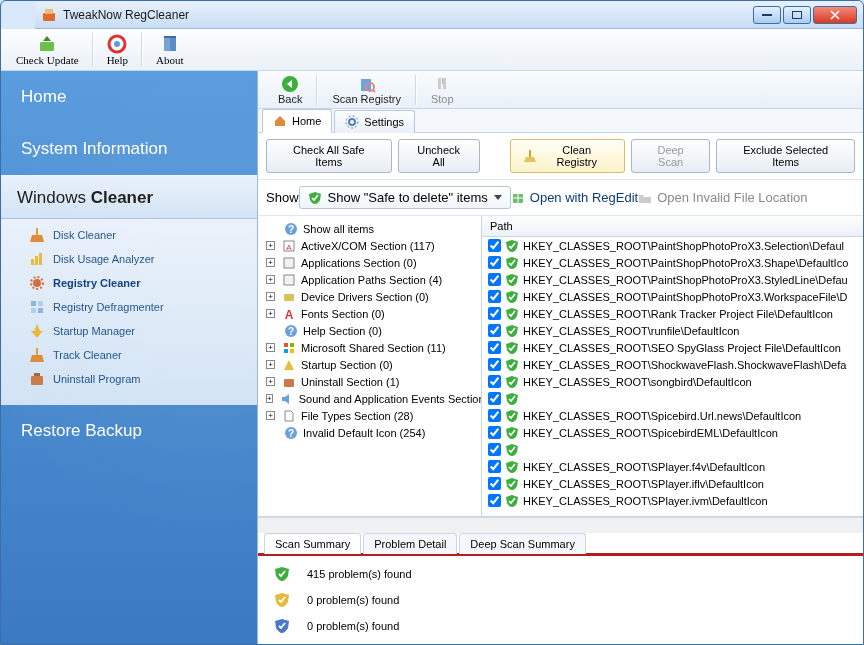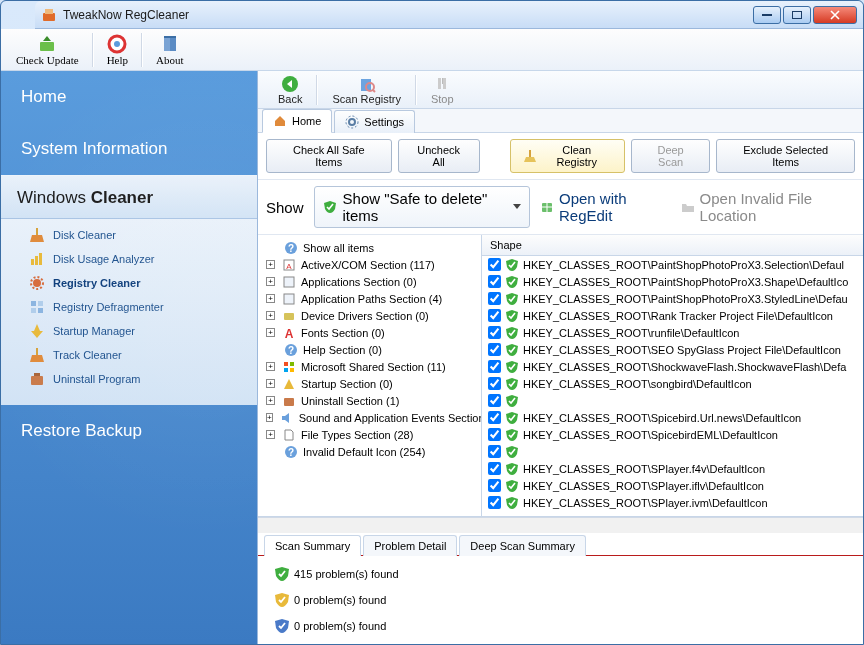--- a/index.html
+++ b/index.html
@@ -43,46 +43,46 @@
 .tabstrip { height: 24px; background: #f4f7fb; border-bottom: 1px solid #c8d6e8; display: flex; align-items: flex-end; padding: 0 4px; gap: 0; }
 .tab { display: flex; align-items: center; gap: 5px; padding: 4px 10px; font-size: 11px; border: 1px solid #b8c9df; border-bottom: none; background: linear-gradient(#fdfefe,#e9f0f9); border-radius: 3px 3px 0 0; cursor: pointer; position: relative; top: 1px; margin-right: 2px; }
 .tab.active { background: #fff; border-bottom: 1px solid #fff; }
 .tab-icon { width: 14px; height: 14px; }
 
 .actionbar { padding: 6px 8px; background: #fff; display: flex; align-items: center; gap: 6px; border-bottom: 1px solid #e0e7f1; }
 .btn { padding: 4px 12px; font-size: 11px; background: linear-gradient(#fefefe,#e8edf5); border: 1px solid #a7b7cc; border-radius: 3px; cursor: pointer; }
 .btn.primary { background: linear-gradient(#fffef5,#fdf3c9); border-color: #d6c168; display: flex; align-items: center; gap: 5px; }
 .btn:disabled { color: #999; cursor: default; }
 
-.filterbar { padding: 6px 8px; background: #fff; display: flex; align-items: center; gap: 10px; border-bottom: 1px solid #e0e7f1; font-size: 15px; }
+.filterbar { padding: 6px 8px; background: #fff; display: flex; align-items: center; border-bottom: 1px solid #e0e7f1; font-size: 13px; }
 .dropdown { display: flex; align-items: center; gap: 6px; padding: 3px 8px; border: 1px solid #b5c5da; background: linear-gradient(#fff,#eff4fa); border-radius: 3px; cursor: pointer; min-width: 210px; justify-content: space-between; }
 .dropdown-content { display: flex; align-items: center; gap: 6px; }
 .link-action { display: flex; align-items: center; gap: 5px; color: #0b3c7a; cursor: pointer; }
 .link-action.disabled { color: #8a8a8a; cursor: default; }
 
 .panes { flex: 1; display: flex; overflow: hidden; border-bottom: 1px solid #c8d6e8; }
 .tree-pane { width: 224px; border-right: 1px solid #c8d6e8; overflow: auto; padding: 4px 0; }
 .tree-item { display: flex; align-items: center; gap: 5px; padding: 1.5px 8px 1.5px 24px; font-size: 11px; white-space: nowrap; cursor: pointer; }
 .tree-item .twisty { width: 9px; height: 9px; border: 1px solid #888; font-size: 8px; line-height: 7px; text-align: center; margin-left: -16px; margin-right: 2px; background: #fff; }
 .tree-icon { width: 14px; height: 14px; flex-shrink: 0; }
 
 .list-pane { flex: 1; overflow: auto; }
 .list-header { position: sticky; top: 0; background: linear-gradient(#fdfdfd,#ecf1f8); border-bottom: 1px solid #c8d6e8; padding: 4px 8px; font-size: 11px; font-weight: normal; }
 .list-row { display: flex; align-items: center; gap: 4px; padding: 1.5px 6px; font-size: 11px; white-space: nowrap; }
 .list-row input[type=checkbox] { width: 13px; height: 13px; }
 .shield-icon { width: 14px; height: 14px; flex-shrink: 0; }
 
 .hscroll { height: 16px; background: #f1f1f1; border-top: 1px solid #d0d9e6; }
 
-.bottom-tabs { display: flex; align-items: flex-end; padding: 0 6px; border-bottom: 1px solid #b91c1c; background: #fff; height: 23px; }
+.bottom-tabs { display: flex; align-items: flex-end; padding: 0 6px; border-bottom: 3px solid #b91c1c; background: #fff; height: 23px; }
 .btab { padding: 4px 10px; font-size: 11px; border: 1px solid #c8d6e8; border-bottom: none; background: #f4f7fb; border-radius: 3px 3px 0 0; margin-right: 2px; cursor: pointer; position: relative; top: 1px; }
 .btab.active { background: #fff; }
 
 .summary { padding: 10px 16px; display: flex; flex-direction: column; gap: 10px; font-size: 11px; }
-.sum-row { display: flex; align-items: center; gap: 4px; }
+.sum-row { display: flex; align-items: center; gap: 17px; }
 
 
 svg { display: block; }
 </style>
 </head>
 <body>
 
 <div class="window">
 
   <div class="titlebar">
@@ -456,21 +456,21 @@
               <span class="tree-icon">
                 <svg width="14" height="14">
                   <circle cx="7" cy="7" r="6" fill="#6aa0dc"></circle>
                   <text x="7" y="11" font-size="10" text-anchor="middle" fill="#fff" font-weight="bold">?</text>
                 </svg>
               </span>
               <span>Invalid Default Icon (254)</span>
             </div>
           </div>
         <div class="list-pane">
-          <div class="list-header">Shape</div>
+          <div class="list-header">Path</div>
           <div id="list-body">
               <div class="list-row">
                 <input type="checkbox" checked="" style="">
                 <span class="shield-icon">
                   <svg width="14" height="14">
                     <path d="M7 1 L13 3 L12 9 Q10 13 7 13 Q4 13 2 9 L1 3 Z" fill="#3fae3f"></path>
                     <path d="M4 7 L6 9 L10 4" stroke="#fff" stroke-width="1.6" fill="none"></path>
                   </svg>
                 </span>
                 <span>HKEY_CLASSES_ROOT\PaintShopPhotoProX3.Selection\Defaul</span>
@@ -487,20 +487,30 @@
               </div>
               <div class="list-row">
                 <input type="checkbox" checked="" style="">
                 <span class="shield-icon">
                   <svg width="14" height="14">
                     <path d="M7 1 L13 3 L12 9 Q10 13 7 13 Q4 13 2 9 L1 3 Z" fill="#3fae3f"></path>
                     <path d="M4 7 L6 9 L10 4" stroke="#fff" stroke-width="1.6" fill="none"></path>
                   </svg>
                 </span>
                 <span>HKEY_CLASSES_ROOT\PaintShopPhotoProX3.StyledLine\Defau</span>
+              </div>
+              <div class="list-row">
+                <input type="checkbox" checked="" style="">
+                <span class="shield-icon">
+                  <svg width="14" height="14">
+                    <path d="M7 1 L13 3 L12 9 Q10 13 7 13 Q4 13 2 9 L1 3 Z" fill="#3fae3f"></path>
+                    <path d="M4 7 L6 9 L10 4" stroke="#fff" stroke-width="1.6" fill="none"></path>
+                  </svg>
+                </span>
+                <span>HKEY_CLASSES_ROOT\PaintShopPhotoProX3.WorkspaceFile\D</span>
               </div>
               <div class="list-row">
                 <input type="checkbox" checked="" style="">
                 <span class="shield-icon">
                   <svg width="14" height="14">
                     <path d="M7 1 L13 3 L12 9 Q10 13 7 13 Q4 13 2 9 L1 3 Z" fill="#3fae3f"></path>
                     <path d="M4 7 L6 9 L10 4" stroke="#fff" stroke-width="1.6" fill="none"></path>
                   </svg>
                 </span>
                 <span>HKEY_CLASSES_ROOT\Rank Tracker Project File\DefaultIcon</span>

